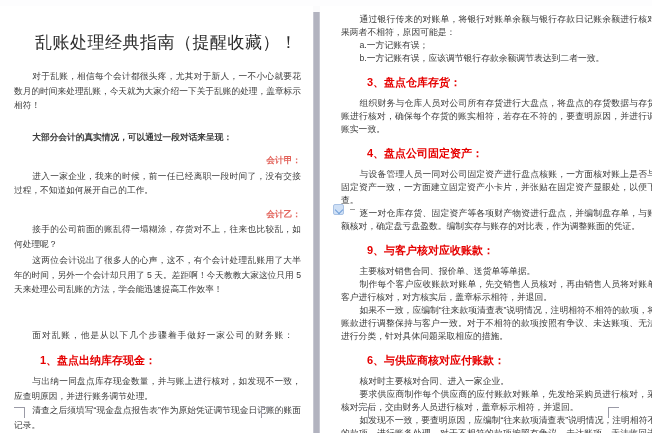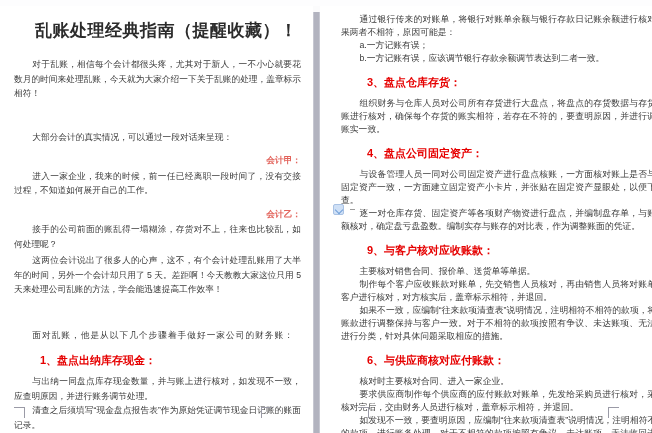--- a/index.html
+++ b/index.html
@@ -20,31 +20,31 @@
   .page-2 { left:320px; width:368px; padding:5px 14px 0 21px; }
   .page-gap {
     position:absolute; left:313px; top:12px; bottom:0; width:7px;
     background:#b2b3bf;
     box-shadow:inset 1px 0 0 #c6c7d1, inset -1px 0 0 #c6c7d1;
   }
   .top-fade { position:absolute; left:0; top:0; width:652px; height:6px; background:#fdfdfe; }
 
   
   .doc-title {
-    font-size:17px; line-height:22px; font-weight:bold; color:#2b2b2b;
-    margin:8px 0 0 21px; letter-spacing:0.5px;
+    font-size:17px; line-height:22px; font-weight:normal; color:#2b2b2b;
+    margin:20px 0 0 21px; letter-spacing:0.5px;
   }
   .p1-body { font-size:8.7px; }
   .p2-body { font-size:8.8px; }
   p.body-par {
     text-indent:2.1em; text-align:justify; line-height:13.5px; color:#3b3b3b;
   }
   .page-1 p.body-par { line-height:14.5px; }
   .intro { margin-top:15px; }
-  .lead  { margin-top:29px; }
+  .lead  { margin-top:17px;font-weight:bold; }
   .speaker {
     margin-top:9px; text-indent:2.1em; font-weight:bold; color:#e2625a;
     line-height:14.5px;
     text-align:right;
   }
   .dialog { margin-top:1px; }
   .comment { margin-top:2px; }
   .steps-lead { margin-top:31px; letter-spacing:1px; }
   .sec-heading {
     color:#e60000; font-weight:bold; font-size:11px; line-height:12px;

